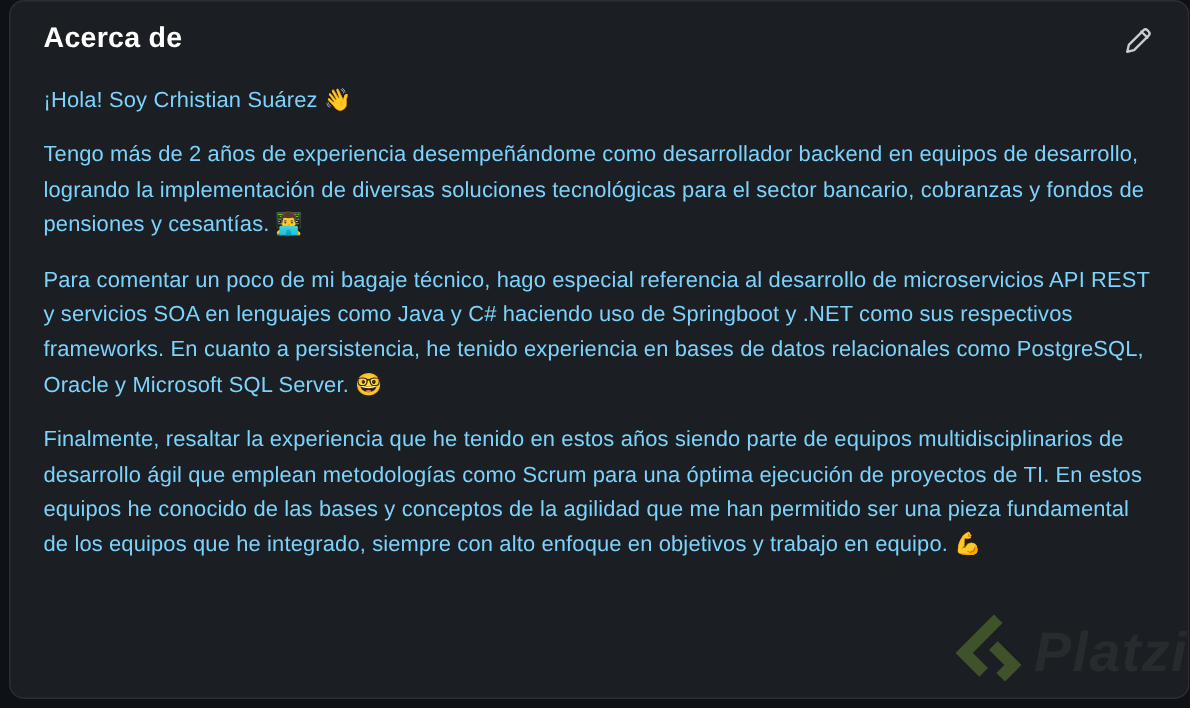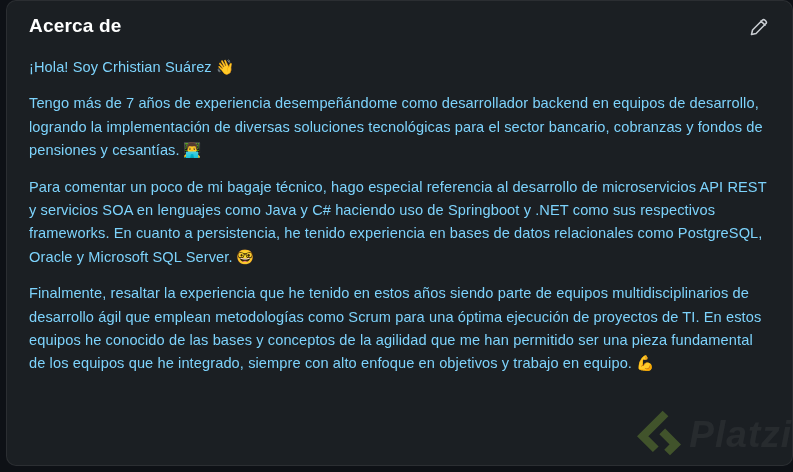--- a/index.html
+++ b/index.html
@@ -73,21 +73,21 @@
         <span>
           <svg viewBox="0 0 24 24" aria-hidden="true">
             <path d="M14.7 4.6l4.7 4.7M4 20l1.2-5.2L16.3 3.7a2.2 2.2 0 0 1 3.1 0l0.9 0.9a2.2 2.2 0 0 1 0 3.1L9.2 18.8 4 20z" fill="none" stroke="#c9cdd2" stroke-width="1.8" stroke-linejoin="round" stroke-linecap="round"></path>
           </svg>
         </span>
       </button>
     </header>
 
     <div class="about-body">
       <p>¡Hola! Soy Crhistian Suárez 👋</p>
-      <p>Tengo más de 7 años de experiencia desempeñándome como desarrollador backend en equipos de desarrollo, logrando la implementación de diversas soluciones tecnológicas para el sector bancario, cobranzas y fondos de pensiones y cesantías. 👨‍💻</p>
+      <p>Tengo más de 2 años de experiencia desempeñándome como desarrollador backend en equipos de desarrollo, logrando la implementación de diversas soluciones tecnológicas para el sector bancario, cobranzas y fondos de pensiones y cesantías. 👨‍💻</p>
       <p>Para comentar un poco de mi bagaje técnico, hago especial referencia al desarrollo de microservicios API REST y servicios SOA en lenguajes como Java y C# haciendo uso de Springboot y .NET como sus respectivos frameworks. En cuanto a persistencia, he tenido experiencia en bases de datos relacionales como PostgreSQL, Oracle y Microsoft SQL Server. 🤓</p>
       <p>Finalmente, resaltar la experiencia que he tenido en estos años siendo parte de equipos multidisciplinarios de desarrollo ágil que emplean metodologías como Scrum para una óptima ejecución de proyectos de TI. En estos equipos he conocido de las bases y conceptos de la agilidad que me han permitido ser una pieza fundamental de los equipos que he integrado, siempre con alto enfoque en objetivos y trabajo en equipo. 💪</p>
     </div>
 
     <div class="watermark">
       <span>
         <svg viewBox="0 0 64 64" aria-hidden="true">
           <polyline points="40,8 12,36 28,52" fill="none" stroke-width="10" stroke-linejoin="miter" stroke="#98ca3f"></polyline>
           <polyline points="36,30 52,46 42,56" fill="none" stroke-width="10" stroke-linejoin="miter" stroke="#98ca3f"></polyline>
         </svg>

